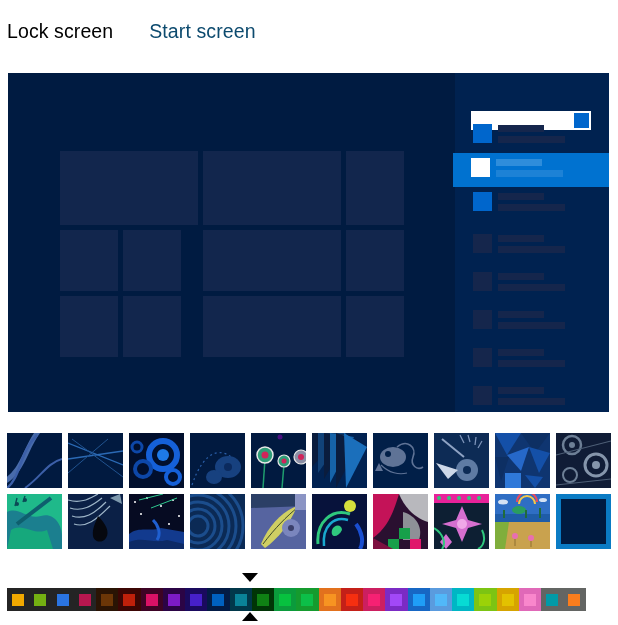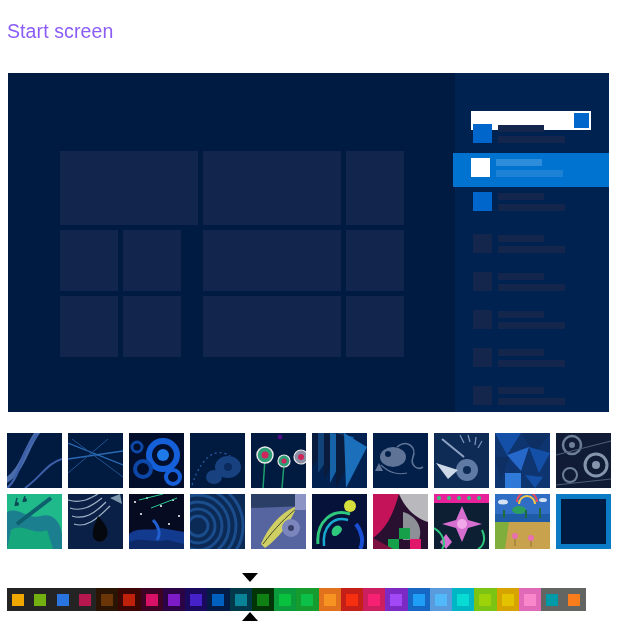--- a/index.html
+++ b/index.html
@@ -26,21 +26,21 @@
     box-sizing: border-box;
   }
   .nav-item {
     font-size: 19.5px;
     color: #000000;
     margin-right: 36px;
     white-space: nowrap;
     letter-spacing: 0.1px;
     cursor: pointer;
   }
-  .nav-item.selected { color: #8b5cf6; text-align: right; }
+  .nav-item.selected { color: #0c4a6e; text-align: right; }
 
   
   .preview {
     position: absolute;
     left: 8px; top: 73px;
     width: 601px; height: 339px;
     background: #001b41;
     overflow: hidden;
   }
 
@@ -155,20 +155,21 @@
   }
   .marker-up {
     top: 612px;
     border-bottom: 9px solid #000000;
   }
 </style>
 </head>
 <body>
 
 <div class="nav">
+  <div class="nav-item">Lock screen</div>
   <div class="nav-item selected">Start screen</div>
 </div>
 
 <div class="preview">
   <div class="tile-grid" id="tile-grid">
       <div class="tile" style="left: 0px; top: 0px; width: 138px; height: 74px; background: rgb(18, 38, 77);"></div>
       <div class="tile" style="left: 143px; top: 0px; width: 138px; height: 74px; background: rgb(18, 38, 77);"></div>
       <div class="tile" style="left: 286px; top: 0px; width: 58px; height: 74px; background: rgb(18, 38, 77);"></div>
       <div class="tile" style="left: 0px; top: 79px; width: 58px; height: 61px; background: rgb(18, 38, 77);"></div>
       <div class="tile" style="left: 63px; top: 79px; width: 58px; height: 61px; background: rgb(18, 38, 77);"></div>

